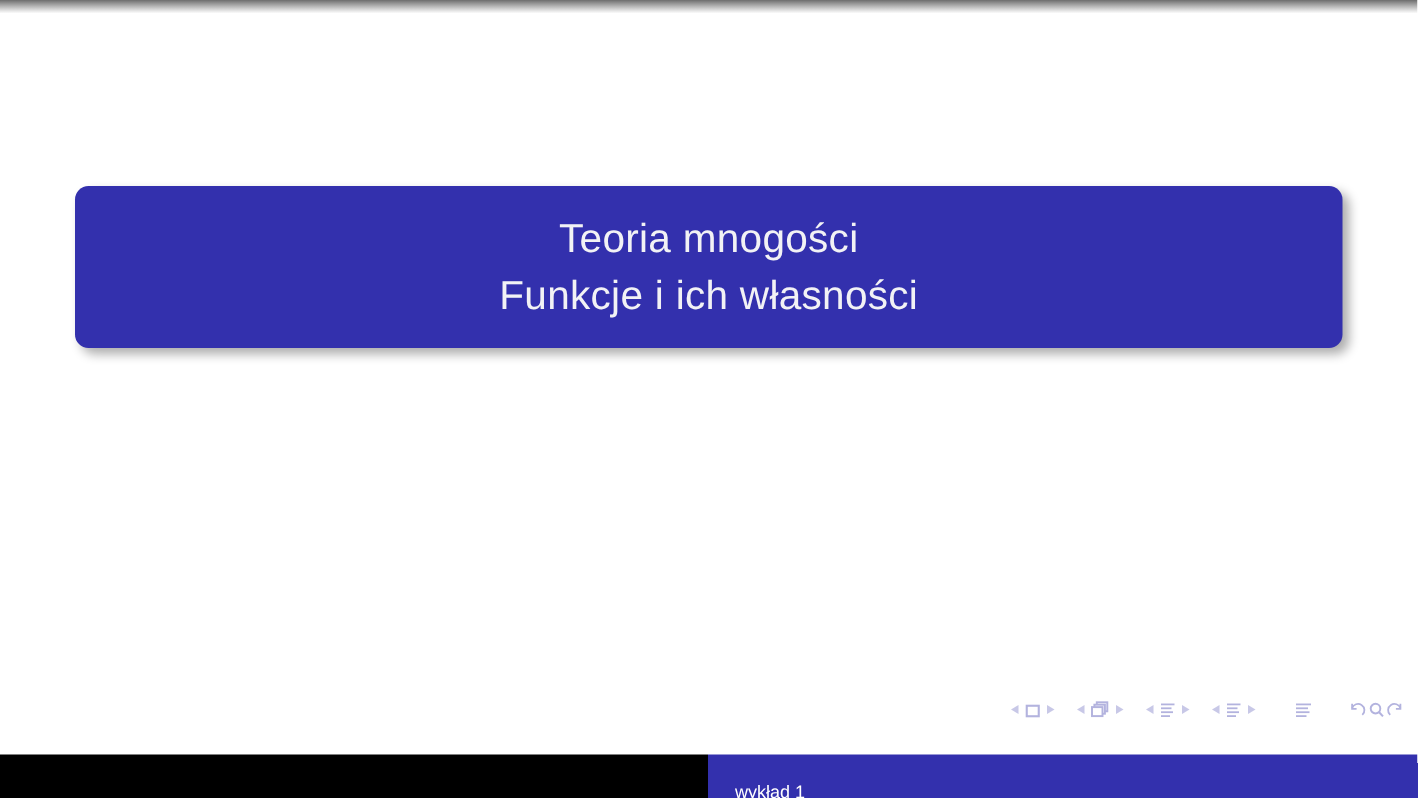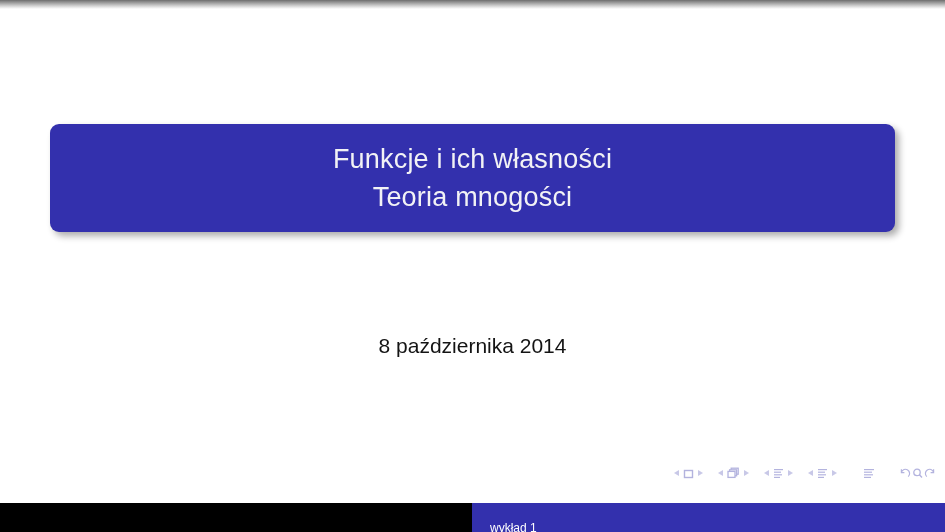--- a/index.html
+++ b/index.html
@@ -137,26 +137,25 @@
 </style>
 </head>
 <body>
 
 <div class="top-shade"></div>
 
 <div class="slide">
 
   <div class="titlebox-wrap">
     <div class="titlebox">
+      <div class="title-line">Teoria mnogości</div>
       <div class="title-line">Funkcje i ich własności</div>
-      <div class="title-line">Teoria mnogości</div>
     </div>
   </div>
 
-  <div class="date">8 października 2014</div>
 
   <div class="navsyms">
 
     <div class="navgrp">
       <div class="tri left"></div>
       <svg class="ic" width="13" height="13" viewBox="0 0 13 13">
         <rect x="2.5" y="3.5" width="8" height="7" fill="none" stroke="#9a9ad4" stroke-width="1.4"></rect>
       </svg>
       <div class="tri right"></div>
     </div>

